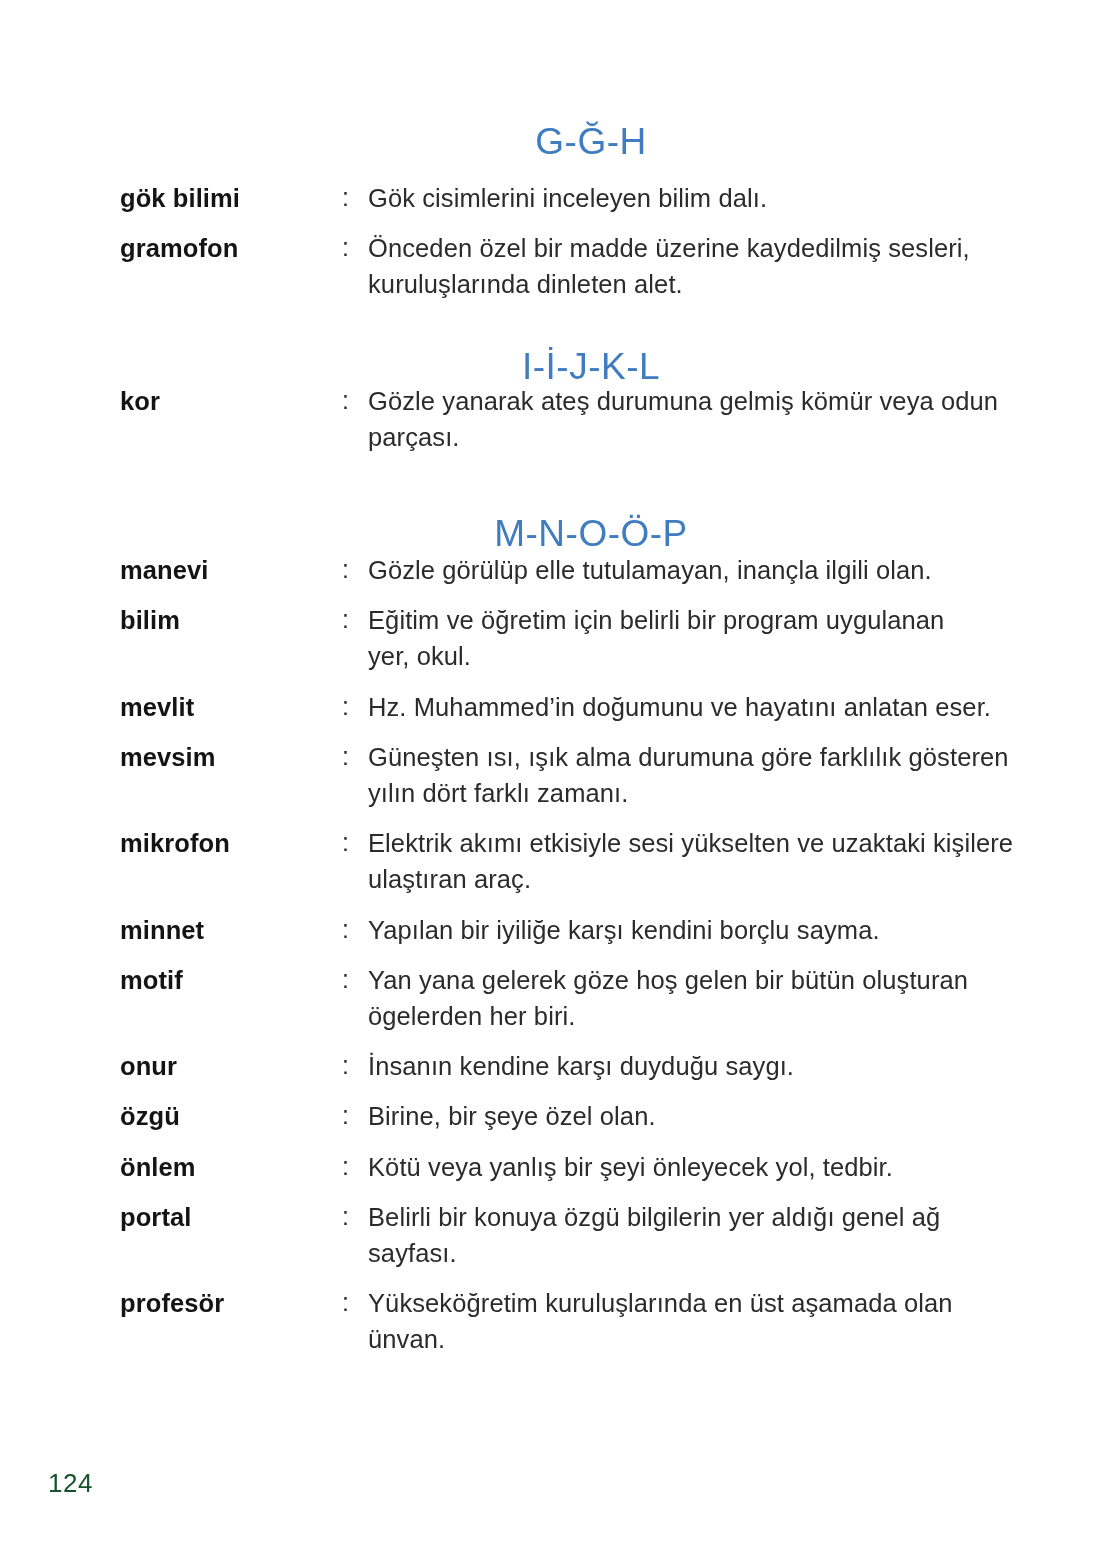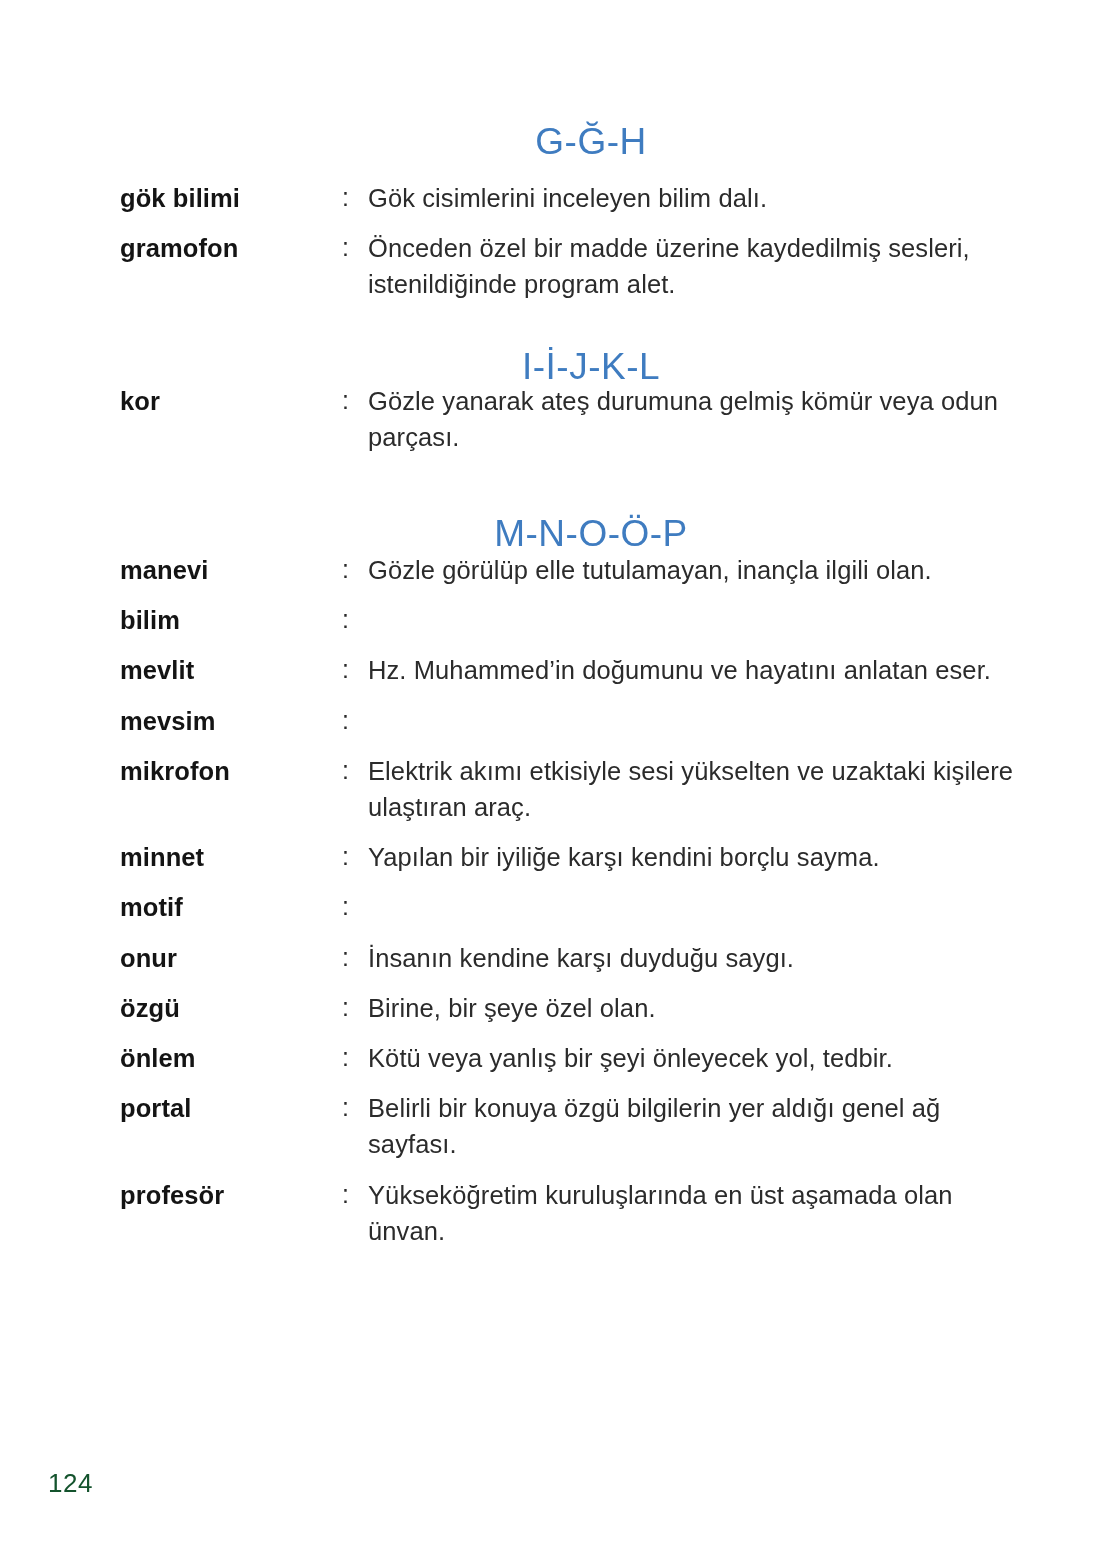--- a/index.html
+++ b/index.html
@@ -115,21 +115,21 @@
           <div class="sep">:</div>
           <div class="definition">
             <span class="line">Gök cisimlerini inceleyen bilim dalı.</span>
           </div>
         </div>
         <div class="entry">
           <div class="term">gramofon</div>
           <div class="sep">:</div>
           <div class="definition">
             <span class="line">Önceden özel bir madde üzerine kaydedilmiş sesleri,</span>
-            <span class="line">istenildiğinde program alet.</span>
+            <span class="line">kuruluşlarında dinleten alet.</span>
           </div>
         </div>
       </div>
 
     <h2 class="section-heading sec-2-heading">I-İ-J-K-L</h2>
     <div class="entry-group" id="sec-2-entries">
         <div class="entry">
           <div class="term">kor</div>
           <div class="sep">:</div>
           <div class="definition">
@@ -144,50 +144,62 @@
         <div class="entry">
           <div class="term">manevi</div>
           <div class="sep">:</div>
           <div class="definition">
             <span class="line">Gözle görülüp elle tutulamayan, inançla ilgili olan.</span>
           </div>
         </div>
         <div class="entry">
           <div class="term">bilim</div>
           <div class="sep">:</div>
+          <div class="definition">
+            <span class="line">Eğitim ve öğretim için belirli bir program uygulanan</span>
+            <span class="line">yer, okul.</span>
+          </div>
         </div>
         <div class="entry">
           <div class="term">mevlit</div>
           <div class="sep">:</div>
           <div class="definition">
             <span class="line">Hz. Muhammed’in doğumunu ve hayatını anlatan eser.</span>
           </div>
         </div>
         <div class="entry">
           <div class="term">mevsim</div>
           <div class="sep">:</div>
+          <div class="definition">
+            <span class="line">Güneşten ısı, ışık alma durumuna göre farklılık gösteren</span>
+            <span class="line">yılın dört farklı zamanı.</span>
+          </div>
         </div>
         <div class="entry">
           <div class="term">mikrofon</div>
           <div class="sep">:</div>
           <div class="definition">
             <span class="line">Elektrik akımı etkisiyle sesi yükselten ve uzaktaki kişilere</span>
             <span class="line">ulaştıran araç.</span>
           </div>
         </div>
         <div class="entry">
           <div class="term">minnet</div>
           <div class="sep">:</div>
           <div class="definition">
             <span class="line">Yapılan bir iyiliğe karşı kendini borçlu sayma.</span>
           </div>
         </div>
         <div class="entry">
           <div class="term">motif</div>
           <div class="sep">:</div>
+          <div class="definition">
+            <span class="line">Yan yana gelerek göze hoş gelen bir bütün oluşturan</span>
+            <span class="line">ögelerden her biri.</span>
+          </div>
         </div>
         <div class="entry">
           <div class="term">onur</div>
           <div class="sep">:</div>
           <div class="definition">
             <span class="line">İnsanın kendine karşı duyduğu saygı.</span>
           </div>
         </div>
         <div class="entry">
           <div class="term">özgü</div>

